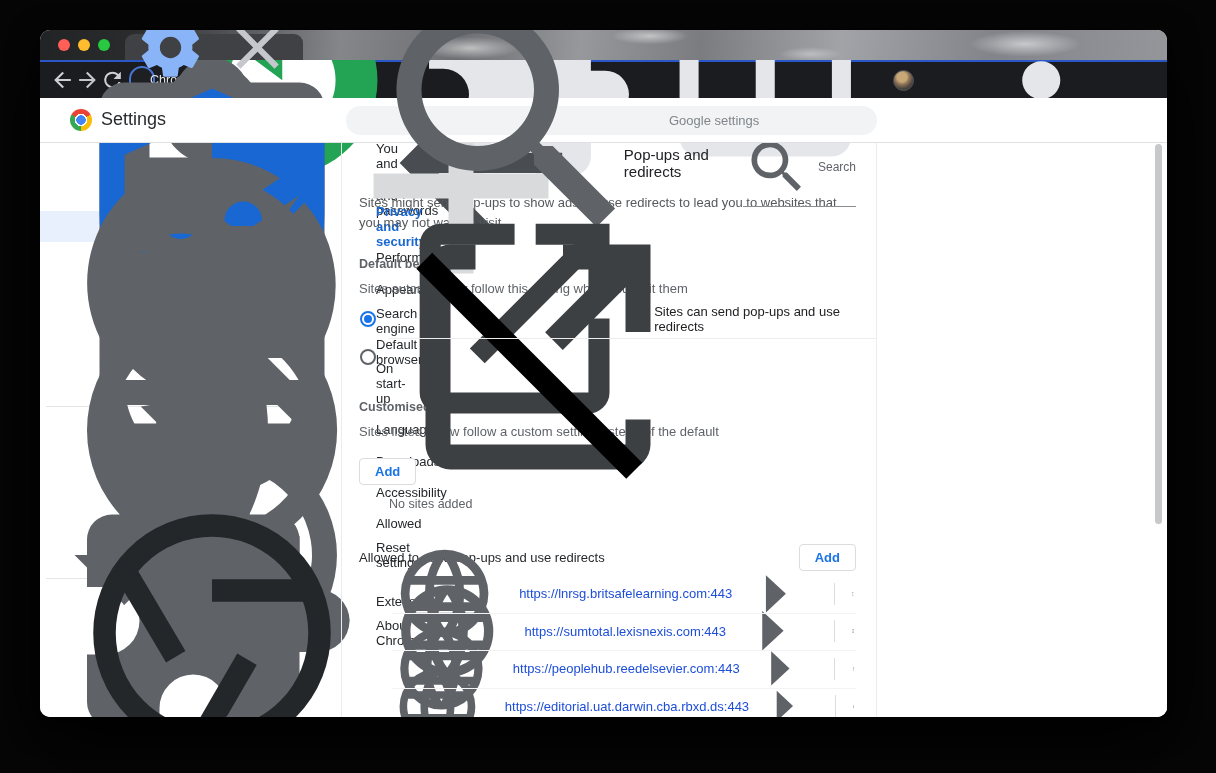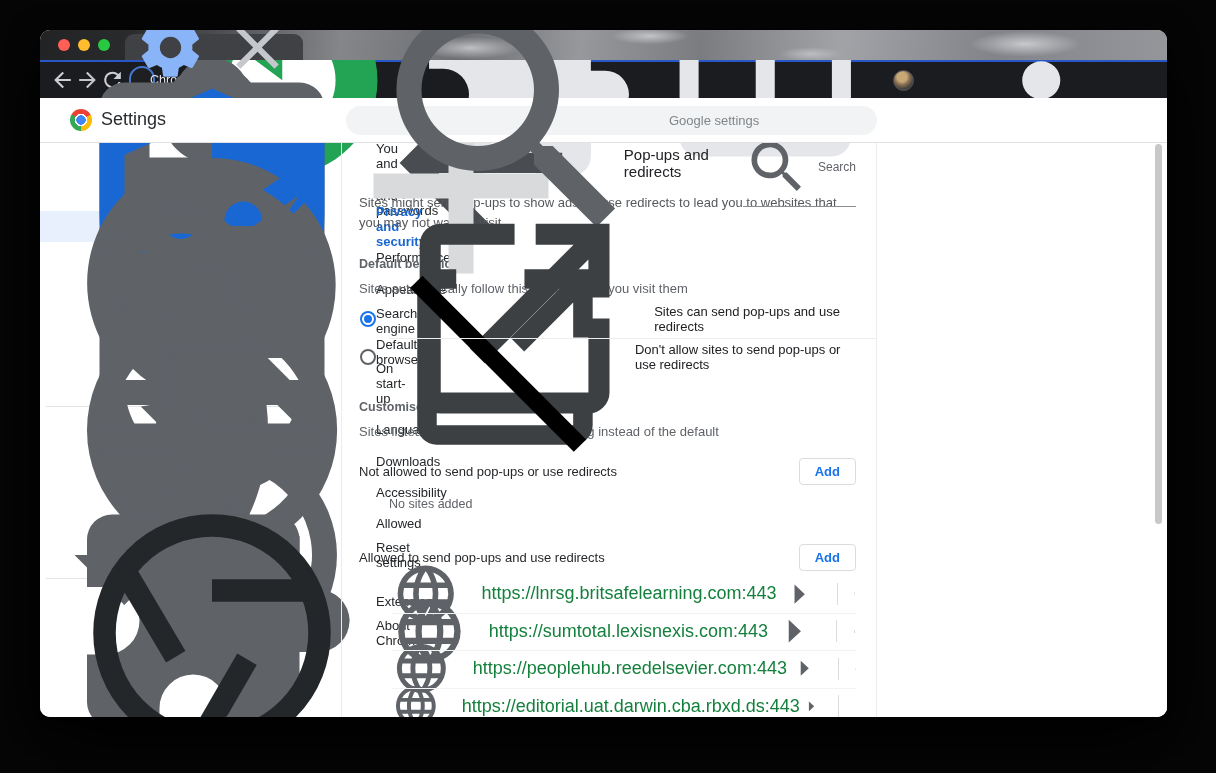--- a/index.html
+++ b/index.html
@@ -89,21 +89,21 @@
   .list-header{margin-top:14px;height:36px;display:flex;align-items:center;justify-content:space-between;}
   .list-header.allowed{margin-top:28px;}
   .list-label{font-size:13px;color:#26292c;}
   .add-btn{font-size:13px;font-weight:700;color:#1a73e8;background:#fff;border:1px solid #dadce0;border-radius:4px;
        padding:5px 15px;cursor:pointer;font-family:inherit;}
   .empty{margin-top:8px;padding-left:30px;font-size:12.5px;color:#5f6368;}
   .sites{margin:0;padding:0;list-style:none;}
   .site-row{height:37.5px;display:flex;align-items:center;padding-left:33px;position:relative;}
   .site-row + .site-row::before{content:"";position:absolute;top:0;left:33px;right:0;border-top:1px solid #f3f3f4;}
   .site-ic{display:flex;} .site-ic svg{width:15px;height:15px;fill:#5f6368;}
-  .site-url{margin-left:22px;font-size:18px;color:#15803d;}
+  .site-url{margin-left:22px;font-size:13px;color:#1d4ed8;}
   .row-right{margin-left:auto;display:flex;align-items:center;}
   .expand-btn{display:flex;cursor:pointer;} .expand-btn svg{width:15px;height:15px;fill:#5f6368;}
   .row-sep{width:1px;height:22px;background:#dadce0;margin:0 16px 0 16px;}
   .kebab-btn{display:flex;cursor:pointer;width:20px;justify-content:center;} .kebab-btn svg{width:15px;height:15px;fill:#5f6368;}
   .scroll-thumb{position:absolute;right:5px;top:114px;width:7px;height:380px;border-radius:4px;background:#c6c8ca;}
 </style>
 </head>
 <body>
 
 <div class="stage">
@@ -425,29 +425,27 @@
             </div>
 
             <div class="radio-row">
               <span class="radio"></span>
               <span class="opt-ic">
                 <svg viewBox="0 0 24 24" fill="currentColor" style="width:100%;height:100%;display:block" aria-hidden="true">
                   <path d="M19 19H5V5h2V3H5a2 2 0 0 0-2 2v14a2 2 0 0 0 2 2h14a2 2 0 0 0 2-2v-2h-2v2zM14 3v2h3.59l-5.02 5.02 1.41 1.41L19 6.41V10h2V3h-7z"></path>
                   <path d="M2.9 4.3 19.7 21.1" fill="none" stroke="currentColor" stroke-width="1.8"></path>
                 </svg>
               </span>
-              <span class="opt-label">Don't allow sites to send pop-ups or use redirects</span>
             </div>
           </div>
 
         <div class="sec-h">Customised behaviours</div>
         <div class="sec-sub">Sites listed below follow a custom setting instead of the default</div>
 
         <div class="list-header">
-          <span class="list-label">Not allowed to send pop-ups or use redirects</span>
           <button class="add-btn">Add</button>
         </div>
         <div class="empty">No sites added</div>
 
         <div class="list-header allowed">
           <span class="list-label">Allowed to send pop-ups and use redirects</span>
           <button class="add-btn">Add</button>
         </div>
 
         <ul class="sites">

